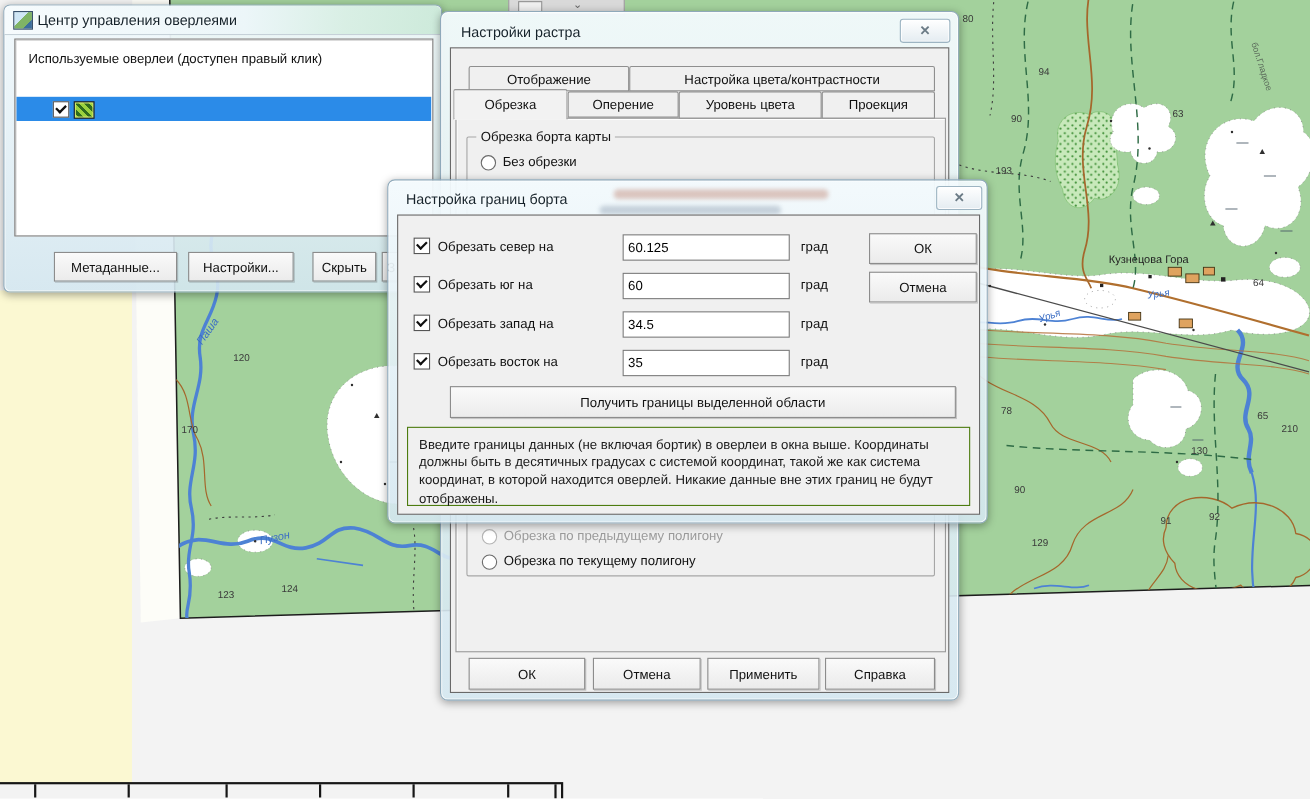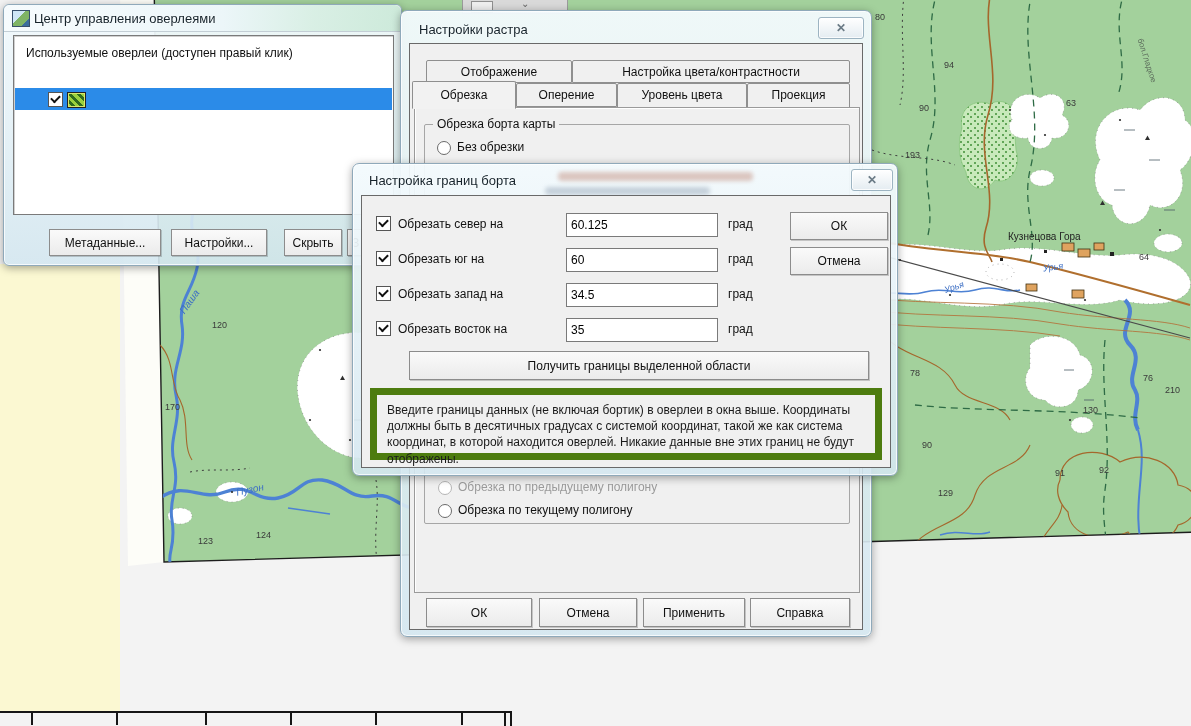--- a/index.html
+++ b/index.html
@@ -65,21 +65,21 @@
   .tab{position:absolute;background:#f0f0f0;border:1px solid #8f8f8f;border-radius:2px 2px 0 0;
        font-size:12px;text-align:center;line-height:22px;height:23px;box-sizing:border-box;}
   .tab.sel{background:#f2f2f2;z-index:3;border-bottom:1px solid #f2f2f2;}
   .tabpanel{position:absolute;left:4px;top:63px;width:444px;height:484px;border:1px solid #9a9a9a;
        box-shadow:inset 1px 1px 0 #fff;}
 
   
   .dlg-border{left:352px;top:163px;width:544px;height:311px;}
   .dlg-border .inner{left:8px;top:31px;width:528px;height:271px;}
   .smudge{position:absolute;border-radius:4px;filter:blur(2px);}
-  .infopanel{position:absolute;border:7px solid #4d7c0f;background:#f0f0f0;font-size:12px;
+  .infopanel{position:absolute;border:1px solid #4d7c0f;background:#f0f0f0;font-size:12px;
        line-height:1.35;color:#1a1a1a;padding:7px 10px;box-sizing:border-box;}
 
   .hiddenwin{position:absolute;left:462px;top:0;width:104px;height:13px;background:#d9d9d9;
        border:1px solid #9b9b9b;border-top:none;}
   .hiddenwin .b1{position:absolute;left:8px;top:1px;width:20px;height:10px;background:#efefef;border:1px solid #8f8f8f;}
   .hiddenwin .x{position:absolute;left:58px;top:-2px;font-size:10px;color:#666;}
 </style>
 </head>
 <body>
 
@@ -212,23 +212,23 @@
   <span class="map-label water-lbl" style="left:1043px;top:262px;transform:rotate(-8deg);font-size:9px;">Урья</span>
   <span class="map-label place-lbl" style="left:1008px;top:231px;">Кузнецова Гора</span>
   <span class="map-label area-lbl" style="left:1124px;top:56px;transform:rotate(72deg);">бол.Гладкое</span>
   <span class="map-label spot" style="left:875px;top:12px;">80</span>
   <span class="map-label spot" style="left:944px;top:60px;">94</span>
   <span class="map-label spot" style="left:919px;top:103px;">90</span>
   <span class="map-label spot" style="left:905px;top:150px;">193</span>
   <span class="map-label spot" style="left:1066px;top:98px;">63</span>
   <span class="map-label spot" style="left:1139px;top:252px;">64</span>
   <span class="map-label spot" style="left:212px;top:320px;">120</span>
-  <span class="map-label spot" style="left:165px;top:402px;">170</span>
+  <span class="map-label spot" style="left:165px;top:386px;">170</span>
   <span class="map-label spot" style="left:910px;top:368px;">78</span>
-  <span class="map-label spot" style="left:1143px;top:373px;">76</span>
+  <span class="map-label spot" style="left:1143px;top:373px;">65</span>
   <span class="map-label spot" style="left:1083px;top:405px;">130</span>
   <span class="map-label spot" style="left:1165px;top:385px;">210</span>
   <span class="map-label spot" style="left:922px;top:440px;">90</span>
   <span class="map-label spot" style="left:1099px;top:465px;">92</span>
   <span class="map-label spot" style="left:1055px;top:468px;">91</span>
   <span class="map-label spot" style="left:938px;top:488px;">129</span>
   <span class="map-label spot" style="left:198px;top:536px;">123</span>
   <span class="map-label spot" style="left:256px;top:530px;">124</span>
 
   <div class="ruler">

